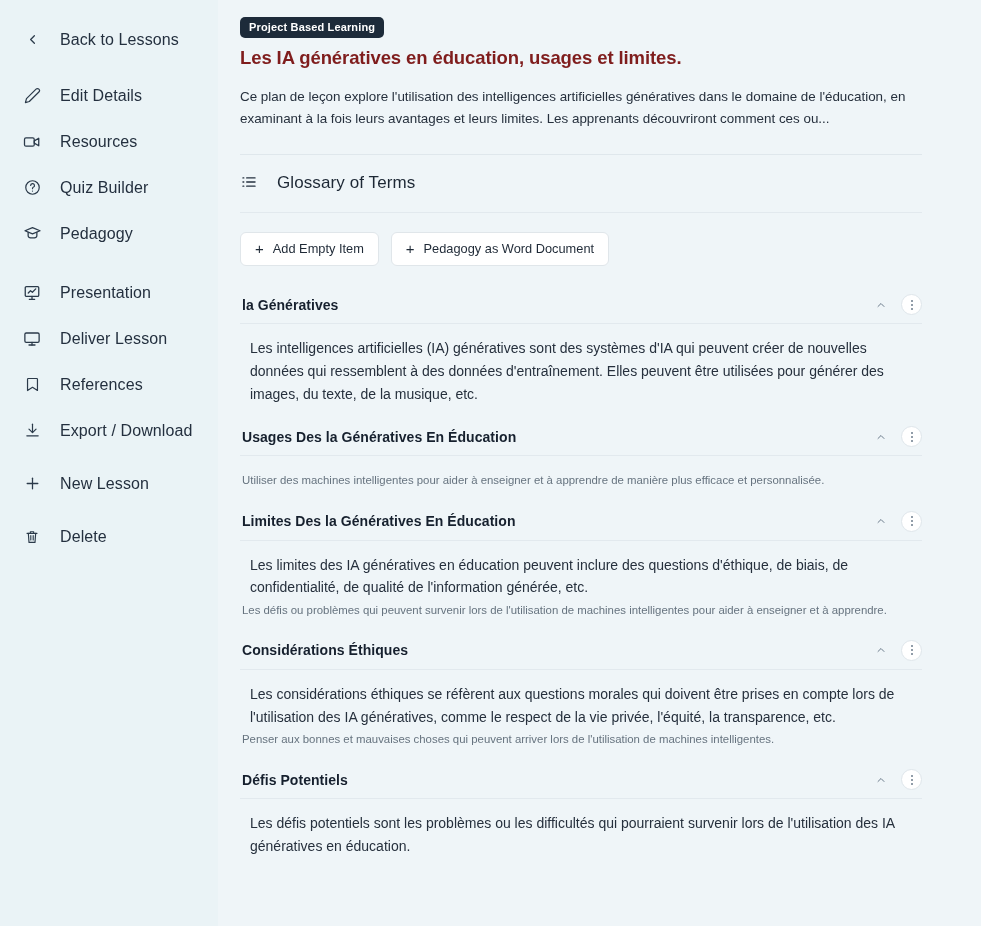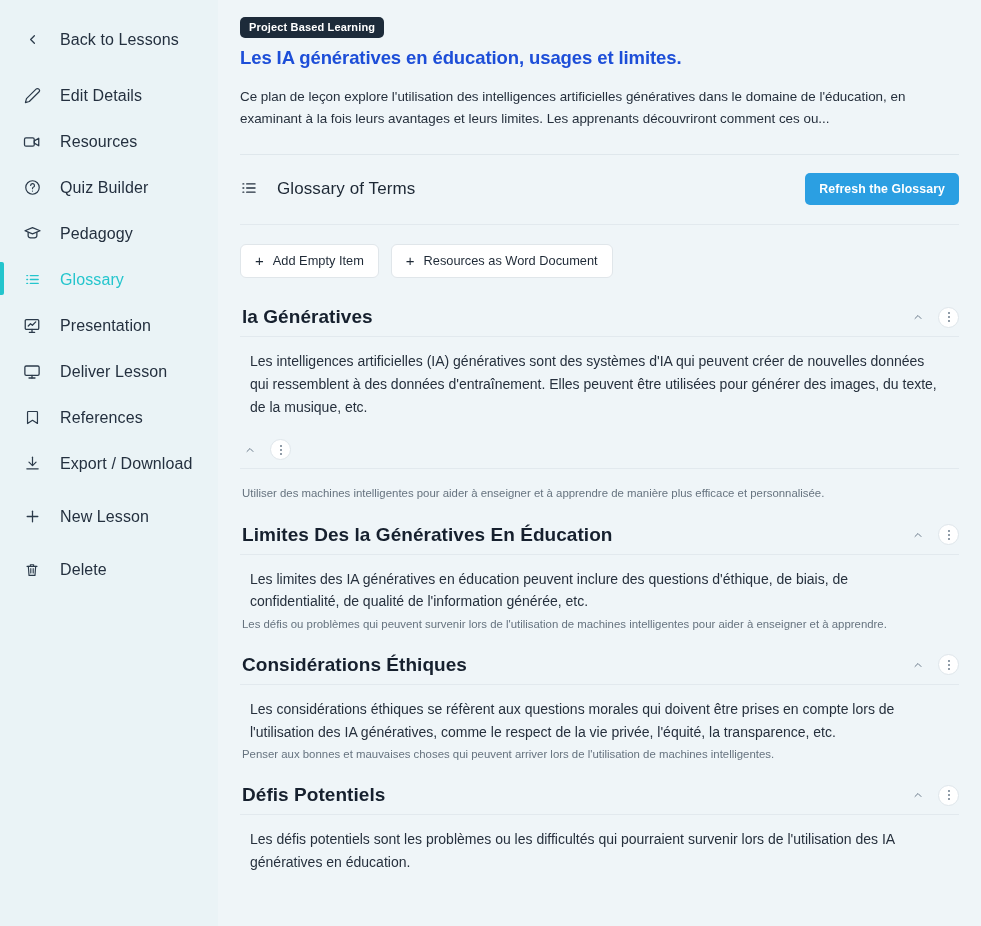--- a/index.html
+++ b/index.html
@@ -47,38 +47,38 @@
     content: ""; position: absolute; left: 0; top: -1px;
     width: 3.5px; height: 33px; background: #24c5cd; border-radius: 0 2px 2px 0;
   }
   .nav-gap-lg { height: 23px; }
   .nav-gap-md { height: 20px; }
   .nav-gap-sm { height: 13px; }
 
   
   .main {
     flex: 1 1 auto;
-    padding: 17px 22px 0 22px;
+    padding: 17px 59px 0 22px;
     overflow: hidden;
   }
   .badge {
     display: inline-block;
     background: #1d2b3a;
     color: #fff;
     font-size: 11px;
     font-weight: 600;
     padding: 4px 9px 5px;
     border-radius: 5px;
     letter-spacing: .15px;
   }
   .lesson-title {
     margin-top: 9px;
     font-size: 18.5px;
     font-weight: 700;
-    color: #1d4ed8;
+    color: #7f1d1d;
     letter-spacing: -.1px;
   }
   .lesson-desc {
     margin-top: 17px;
     font-size: 13.4px;
     line-height: 1.62;
     color: #26303d;
     max-width: 690px;
   }
   .hr {
@@ -124,21 +124,21 @@
   .plus { font-size: 15px; line-height: 1; color: #1e2936; font-weight: 400; }
 
   
   .glossary { margin-top: 19px; }
   .g-item { margin-bottom: 0; }
   .g-head {
     display: flex; align-items: center; justify-content: space-between;
     padding: 9px 0 8px 2px;
   }
   .g-term {
-    font-size: 19px; font-weight: 700; color: #16202e; letter-spacing: .05px;
+    font-size: 14px; font-weight: 700; color: #16202e; letter-spacing: .05px;
   }
   .g-ctrls { display: flex; align-items: center; gap: 12px; }
   .chev {
     color: #6c7c8c; cursor: pointer; display: flex; padding: 2px;
   }
   .kebab {
     width: 21px; height: 21px; border-radius: 50%;
     border: 1px solid #dfe6eb; background: #fff;
     display: flex; align-items: center; justify-content: center;
     cursor: pointer;
@@ -213,33 +213,20 @@
         <svg width="19" height="19" viewBox="0 0 24 24" fill="none" stroke="currentColor" stroke-width="1.6" stroke-linecap="round" stroke-linejoin="round">
             <path d="M2.5 8.5L12 4.5l9.5 4-9.5 4-9.5-4z"></path>
             <path d="M6.5 10.5v4.2c0 1.6 2.5 2.8 5.5 2.8s5.5-1.2 5.5-2.8v-4.2"></path>
           </svg>
       </span>
       <span class="lbl">Pedagogy</span>
     </div>
 
     <div class="nav-gap-sm"></div>
 
-    <div class="nav-item active">
-      <span class="ico">
-        <svg width="17" height="17" viewBox="0 0 24 24" fill="none" stroke="currentColor" stroke-width="2" stroke-linecap="round">
-            <line x1="9" y1="6.5" x2="20" y2="6.5"></line>
-            <line x1="9" y1="12" x2="20" y2="12"></line>
-            <line x1="9" y1="17.5" x2="20" y2="17.5"></line>
-            <line x1="4" y1="6.5" x2="5" y2="6.5"></line>
-            <line x1="4" y1="12" x2="5" y2="12"></line>
-            <line x1="4" y1="17.5" x2="5" y2="17.5"></line>
-          </svg>
-      </span>
-      <span class="lbl">Glossary</span>
-    </div>
 
     <div class="nav-gap-sm"></div>
 
     <div class="nav-item">
       <span class="ico">
         <svg width="18" height="18" viewBox="0 0 24 24" fill="none" stroke="currentColor" stroke-width="1.7" stroke-linecap="round" stroke-linejoin="round">
             <rect x="3" y="3.5" width="18" height="13" rx="1.6"></rect>
             <polyline points="7 12 10 9 12.5 11 17 6.5"></polyline>
             <line x1="12" y1="16.5" x2="12" y2="20.5"></line>
             <line x1="8.5" y1="20.5" x2="15.5" y2="20.5"></line>
@@ -328,33 +315,32 @@
               <line x1="9" y1="6.5" x2="20" y2="6.5"></line>
               <line x1="9" y1="12" x2="20" y2="12"></line>
               <line x1="9" y1="17.5" x2="20" y2="17.5"></line>
               <line x1="4" y1="6.5" x2="5" y2="6.5"></line>
               <line x1="4" y1="12" x2="5" y2="12"></line>
               <line x1="4" y1="17.5" x2="5" y2="17.5"></line>
             </svg>
         </span>
         <span class="section-title">Glossary of Terms</span>
       </div>
-      <button class="btn-refresh">Refresh the Glossary</button>
     </div>
 
     <div class="hr2"></div>
 
     <div class="action-row">
       <button class="btn-white">
         <span class="plus">+</span>
         <span>Add Empty Item</span>
       </button>
       <button class="btn-white">
         <span class="plus">+</span>
-        <span>Resources as Word Document</span>
+        <span>Pedagogy as Word Document</span>
       </button>
     </div>
 
     <div class="glossary" id="glossary-list">
         <div class="g-item">
           <div class="g-head">
             <span class="g-term">la Génératives</span>
             <span class="g-ctrls">
               <span class="chev">
                 <svg width="12" height="12" viewBox="0 0 24 24" fill="none" stroke="currentColor" stroke-width="2" stroke-linecap="round" stroke-linejoin="round">
@@ -370,20 +356,21 @@
               </span>
             </span>
           </div>
           <div class="g-sep"></div>
           <div class="g-body">
             <div class="g-def">Les intelligences artificielles (IA) génératives sont des systèmes d'IA qui peuvent créer de nouvelles données qui ressemblent à des données d'entraînement. Elles peuvent être utilisées pour générer des images, du texte, de la musique, etc.</div>
           </div>
         </div>
         <div class="g-item">
           <div class="g-head">
+            <span class="g-term">Usages Des la Génératives En Éducation</span>
             <span class="g-ctrls">
               <span class="chev">
                 <svg width="12" height="12" viewBox="0 0 24 24" fill="none" stroke="currentColor" stroke-width="2" stroke-linecap="round" stroke-linejoin="round">
                   <polyline points="6 15 12 9 18 15"></polyline>
                 </svg>
               </span>
               <span class="kebab">
                 <span class="dots">
                   <i></i>
                   <i></i>

